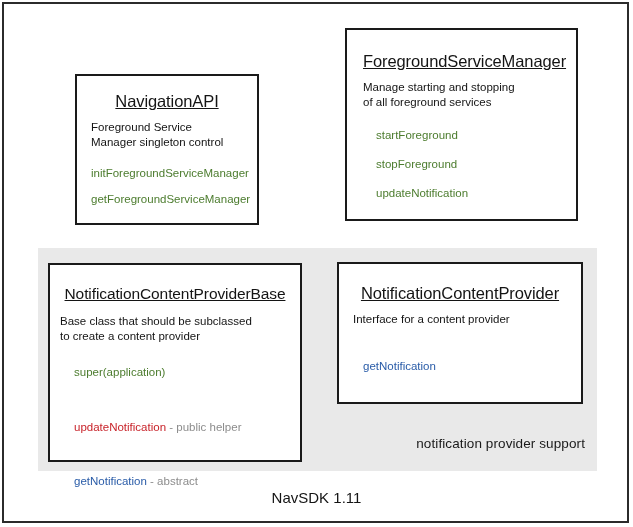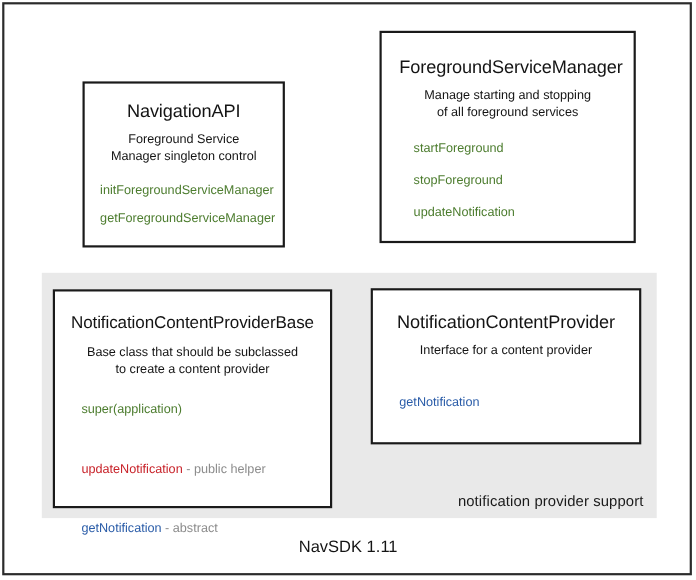--- a/index.html
+++ b/index.html
@@ -40,21 +40,21 @@
     position: absolute;
     left: 38px;
     top: 248px;
     width: 559px;
     height: 223px;
     background: #e9e9e9;
   }
   .group-label {
     position: absolute;
     right: 12px;
-    bottom: 8px;
+    bottom: 20px;
     font-size: 13.5px;
     color: #1a1a1a;
     white-space: nowrap;
     letter-spacing: 0.1px;
   }
 
   
   .class-box {
     position: absolute;
     background: #ffffff;
@@ -64,27 +64,27 @@
     flex-direction: column;
   }
 
   .class-title {
     text-align: center;
     font-size: 16.5px;
     color: #141414;
     letter-spacing: -0.1px;
     line-height: 1.15;
     white-space: nowrap;
+    text-decoration: underline;
   }
   .class-title.small {
     font-size: 15.5px;
   }
 
   .class-desc {
-    text-align: center;
     font-size: 11.5px;
     color: #141414;
     line-height: 1.32;
     margin-top: 9px;
   }
   .class-desc .line { display: block; }
 
   .method-list {
     margin-top: 14px;
     display: flex;

